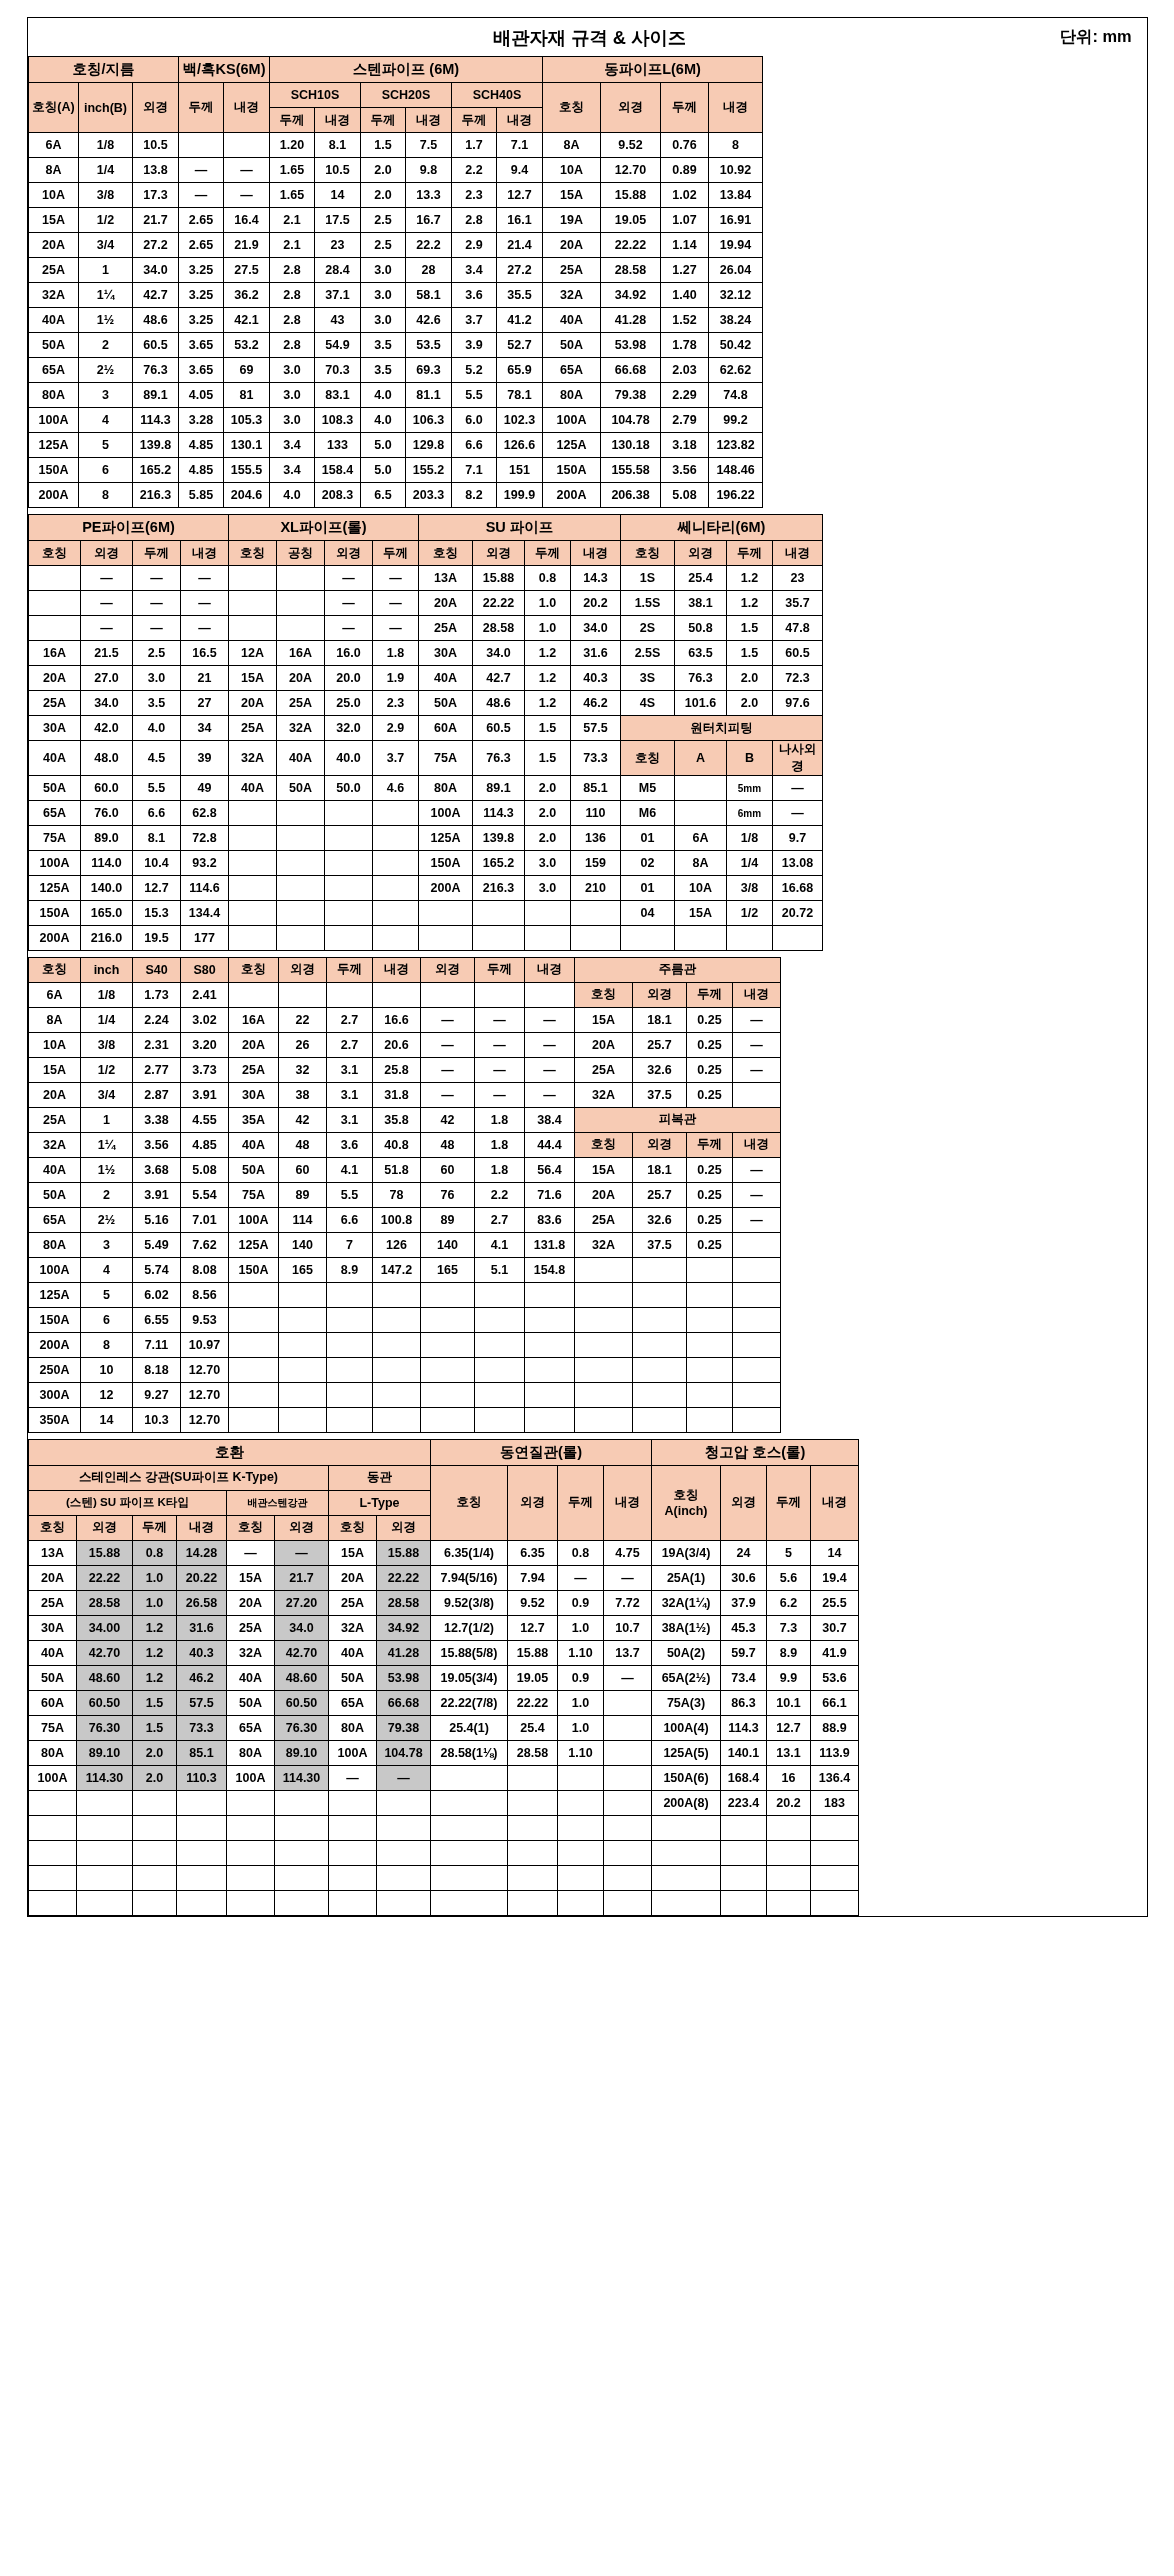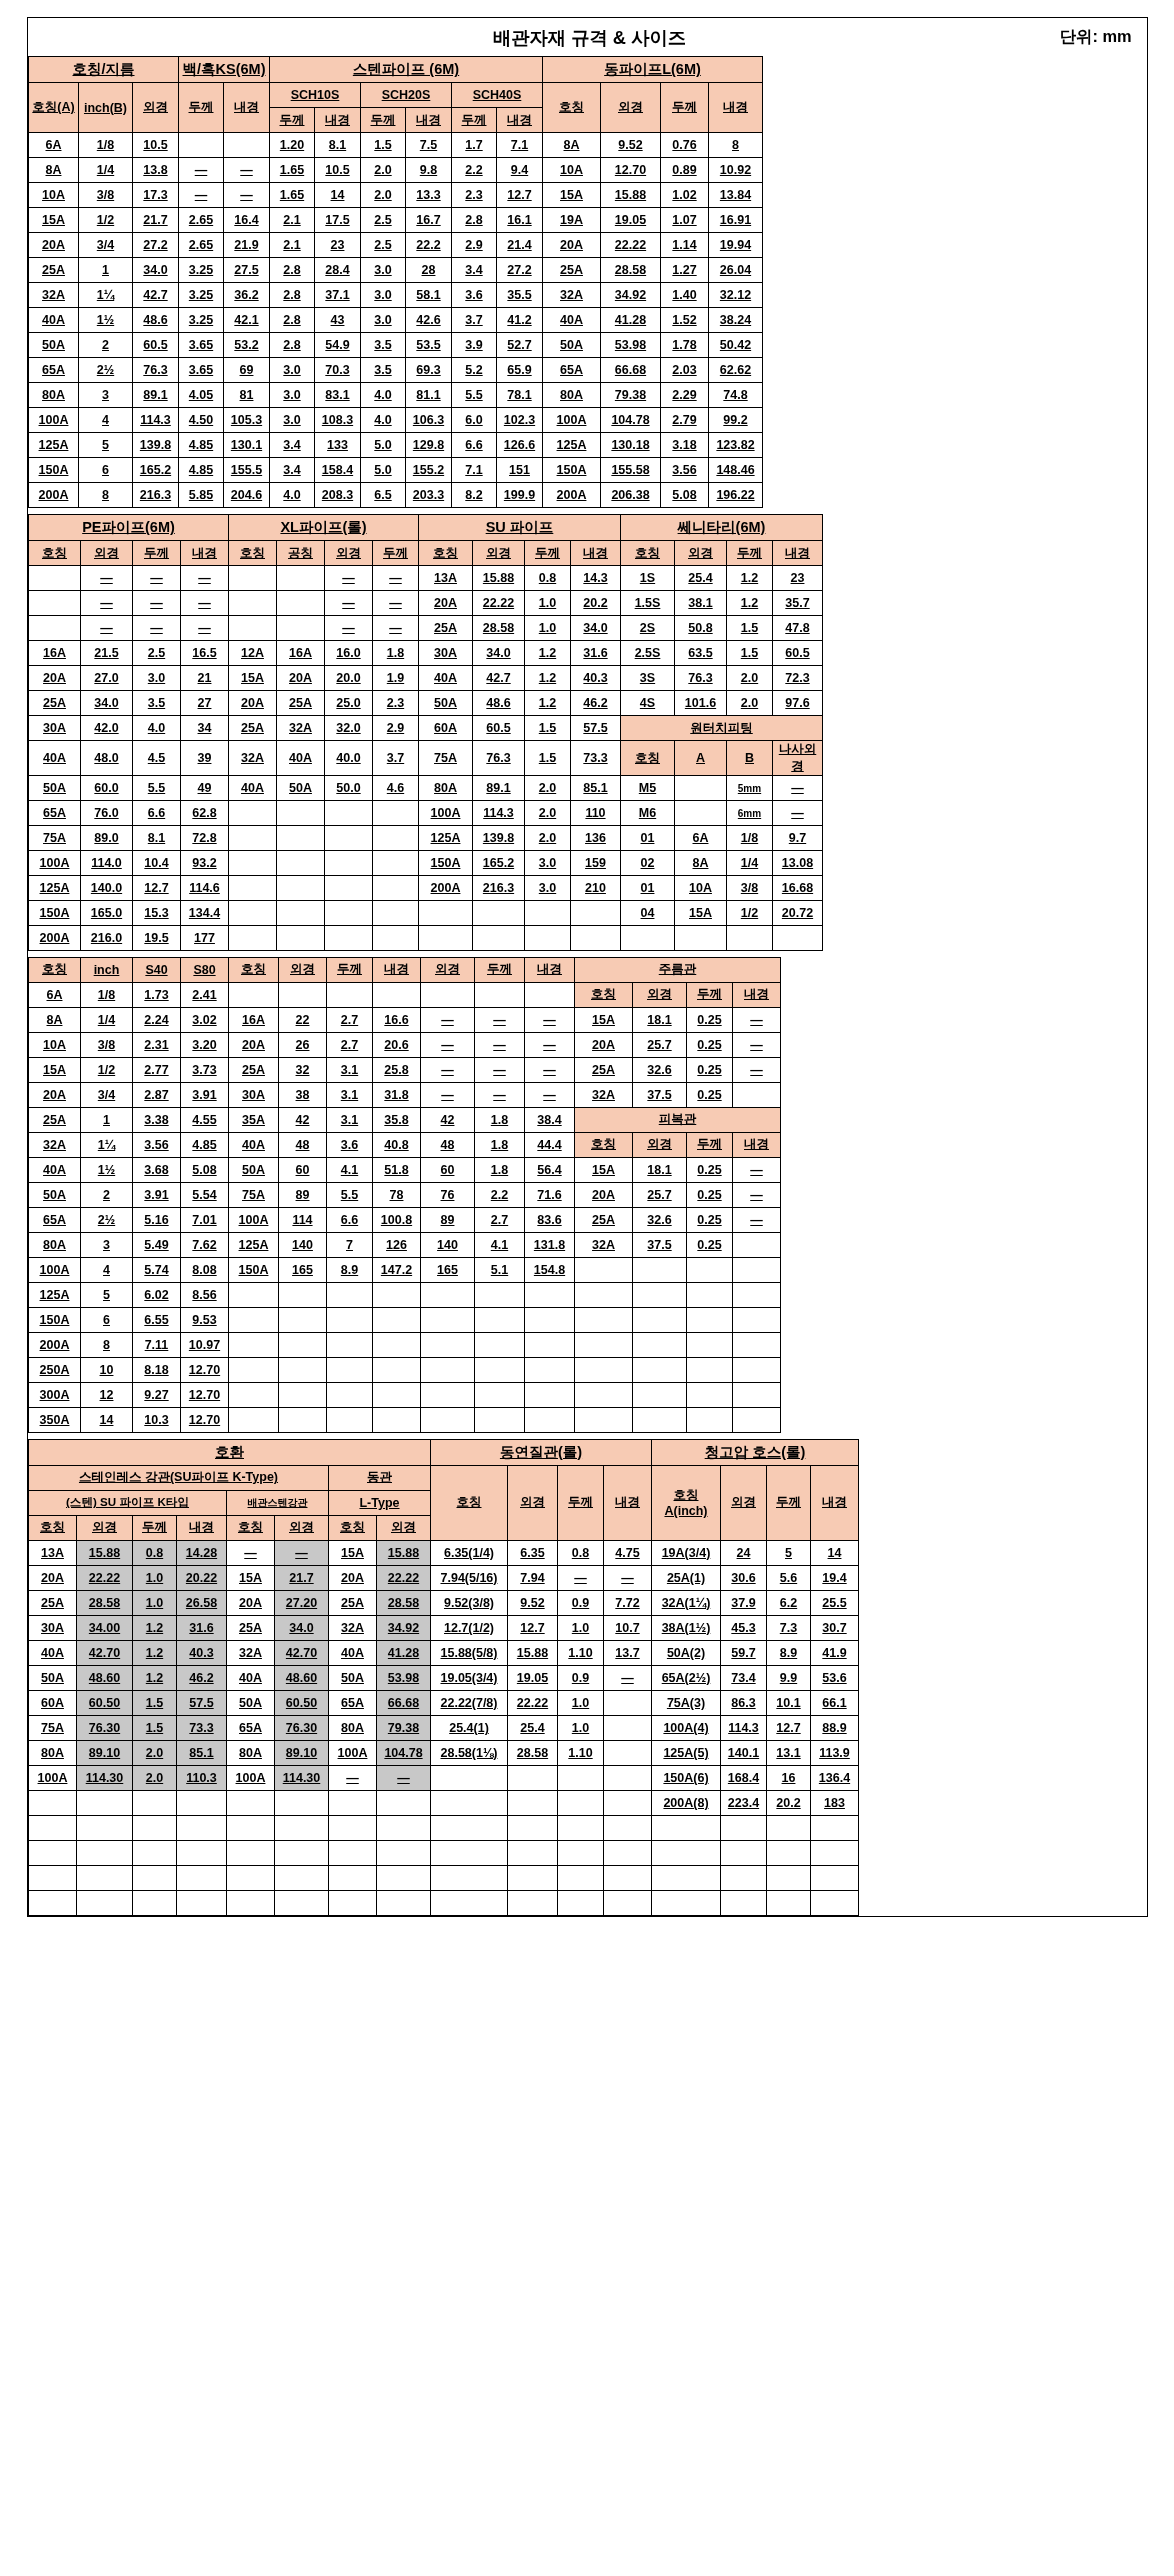--- a/index.html
+++ b/index.html
@@ -1,18 +1,18 @@
 <!DOCTYPE html>
 <html><head>
 <meta charset="utf-8">
 <style>
   html,body{margin:0;padding:0;background:#ffffff;}
   body{font-family:"Liberation Sans","DejaVu Sans",sans-serif;}
   #page{width:1175px;height:2576px;position:relative;background:#fff;box-sizing:border-box;padding:17.4px 27px 17.4px 27px;}
-  table{border-collapse:collapse;table-layout:fixed;text-decoration:underline;}
+  table{border-collapse:collapse;table-layout:fixed;}
   td,th{border:1px solid #000;font-size:12.5px;text-align:center;vertical-align:middle;padding:0;height:24px;font-weight:bold;color:#000;}
   .hdr{background:#f7cbb4;}
   .wht{background:#ffffff;}
   .gry{background:#c8c8c8;}
   .sect{background:#f7cbb4;font-size:14.5px;height:25px;}
   .title-bar{border:1.9px solid #000;border-bottom:none;height:39px;display:flex;align-items:center;justify-content:space-between;padding:0 15.4px;box-sizing:border-box;}
   .title-bar .t{position:absolute;left:4px;right:0;text-align:center;font-size:18.3px;font-weight:bold;}
   .title-wrap{position:relative;}
   .unit{font-size:16.4px;font-weight:bold;z-index:2;}
   .outer{border:1.9px solid #000;border-top:none;padding:0;}
@@ -267,21 +267,21 @@
               <td class="wht">78.1</td>
               <td class="wht">80A</td>
               <td class="wht">79.38</td>
               <td class="wht">2.29</td>
               <td class="wht">74.8</td>
             </tr>
             <tr>
               <td class="wht">100A</td>
               <td class="wht">4</td>
               <td class="wht">114.3</td>
-              <td class="wht">4.50</td>
+              <td class="wht">3.28</td>
               <td class="wht">105.3</td>
               <td class="wht">3.0</td>
               <td class="wht">108.3</td>
               <td class="wht">4.0</td>
               <td class="wht">106.3</td>
               <td class="wht">6.0</td>
               <td class="wht">102.3</td>
               <td class="wht">100A</td>
               <td class="wht">104.78</td>
               <td class="wht">2.79</td>

